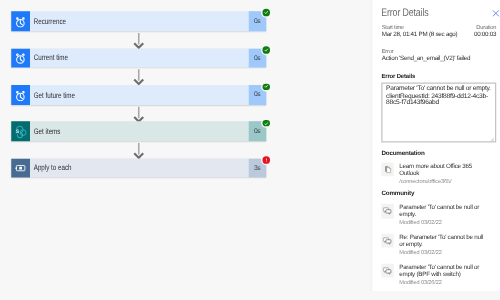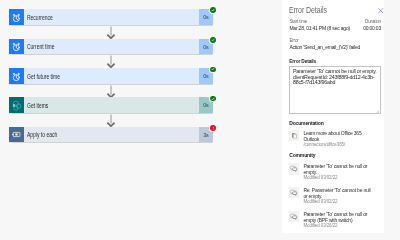--- a/index.html
+++ b/index.html
@@ -20,21 +20,21 @@
   .card-dur{flex:0 0 14.5px;width:14.5px;display:flex;align-items:center;justify-content:center;
             padding-top:0.7px;font-size:5.4px;letter-spacing:-0.35px;color:#3a3f44;}
   .badge{position:absolute;width:5.8px;height:5.8px;border-radius:50%;right:-2.7px;top:-1.7px;
          display:flex;align-items:center;justify-content:center;
          box-shadow:0 0 0 1.1px #f7f7f7;}
   .badge svg{display:block;}
   .arrow{position:absolute;left:103.8px;width:14px;}
   .arrow svg{display:block;}
 
   
-  .panel{position:absolute;left:282px;top:0;width:102px;height:233px;background:#fff;overflow:hidden;}
+  .panel{position:absolute;left:298px;top:0;width:102px;height:233px;background:#fff;overflow:hidden;}
   .panel-shadow{position:absolute;left:294.5px;top:0;width:3.5px;height:233px;
        background:linear-gradient(to right, rgba(0,0,0,0), rgba(0,0,0,0.012) 50%, rgba(0,0,0,0.028));}
   .p-title{position:absolute;left:7.2px;top:4.6px;font-size:8.8px;letter-spacing:-0.12px;color:#6b6b6b;
            transform:scaleX(0.80);transform-origin:left center;white-space:nowrap;}
   .p-close{position:absolute;left:95.4px;top:6.6px;width:7.4px;height:7.4px;cursor:pointer;}
   .p-close svg{display:block;}
   .fld-label{font-size:4.6px;letter-spacing:-0.18px;color:#6a6a6a;line-height:7.2px;}
   .fld-value{font-size:5.0px;letter-spacing:-0.2px;color:#2b2b2b;line-height:6px;}
   .f-start{position:absolute;left:7.4px;top:17.8px;}
   .f-dur{position:absolute;left:68px;top:17.8px;width:31px;text-align:right;}

